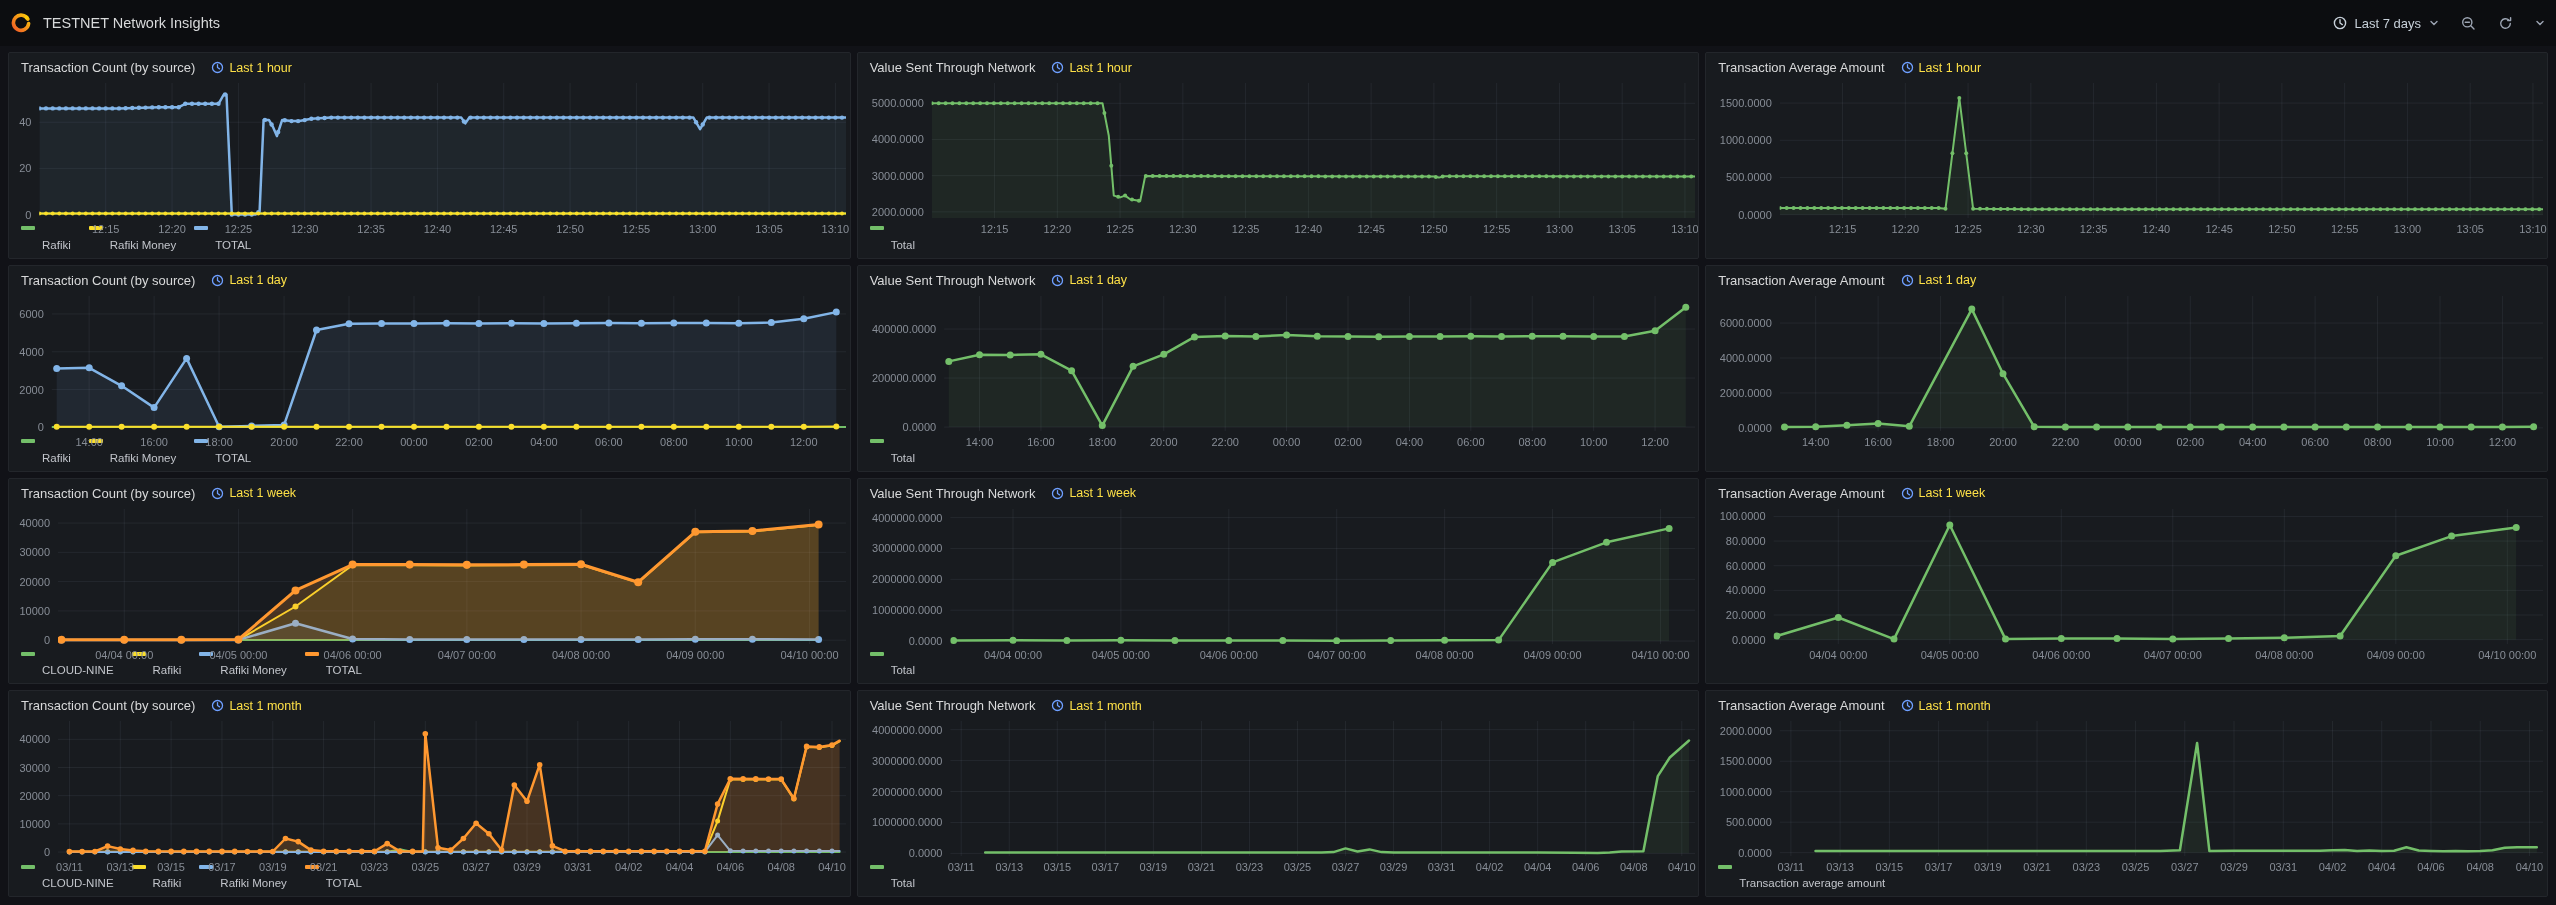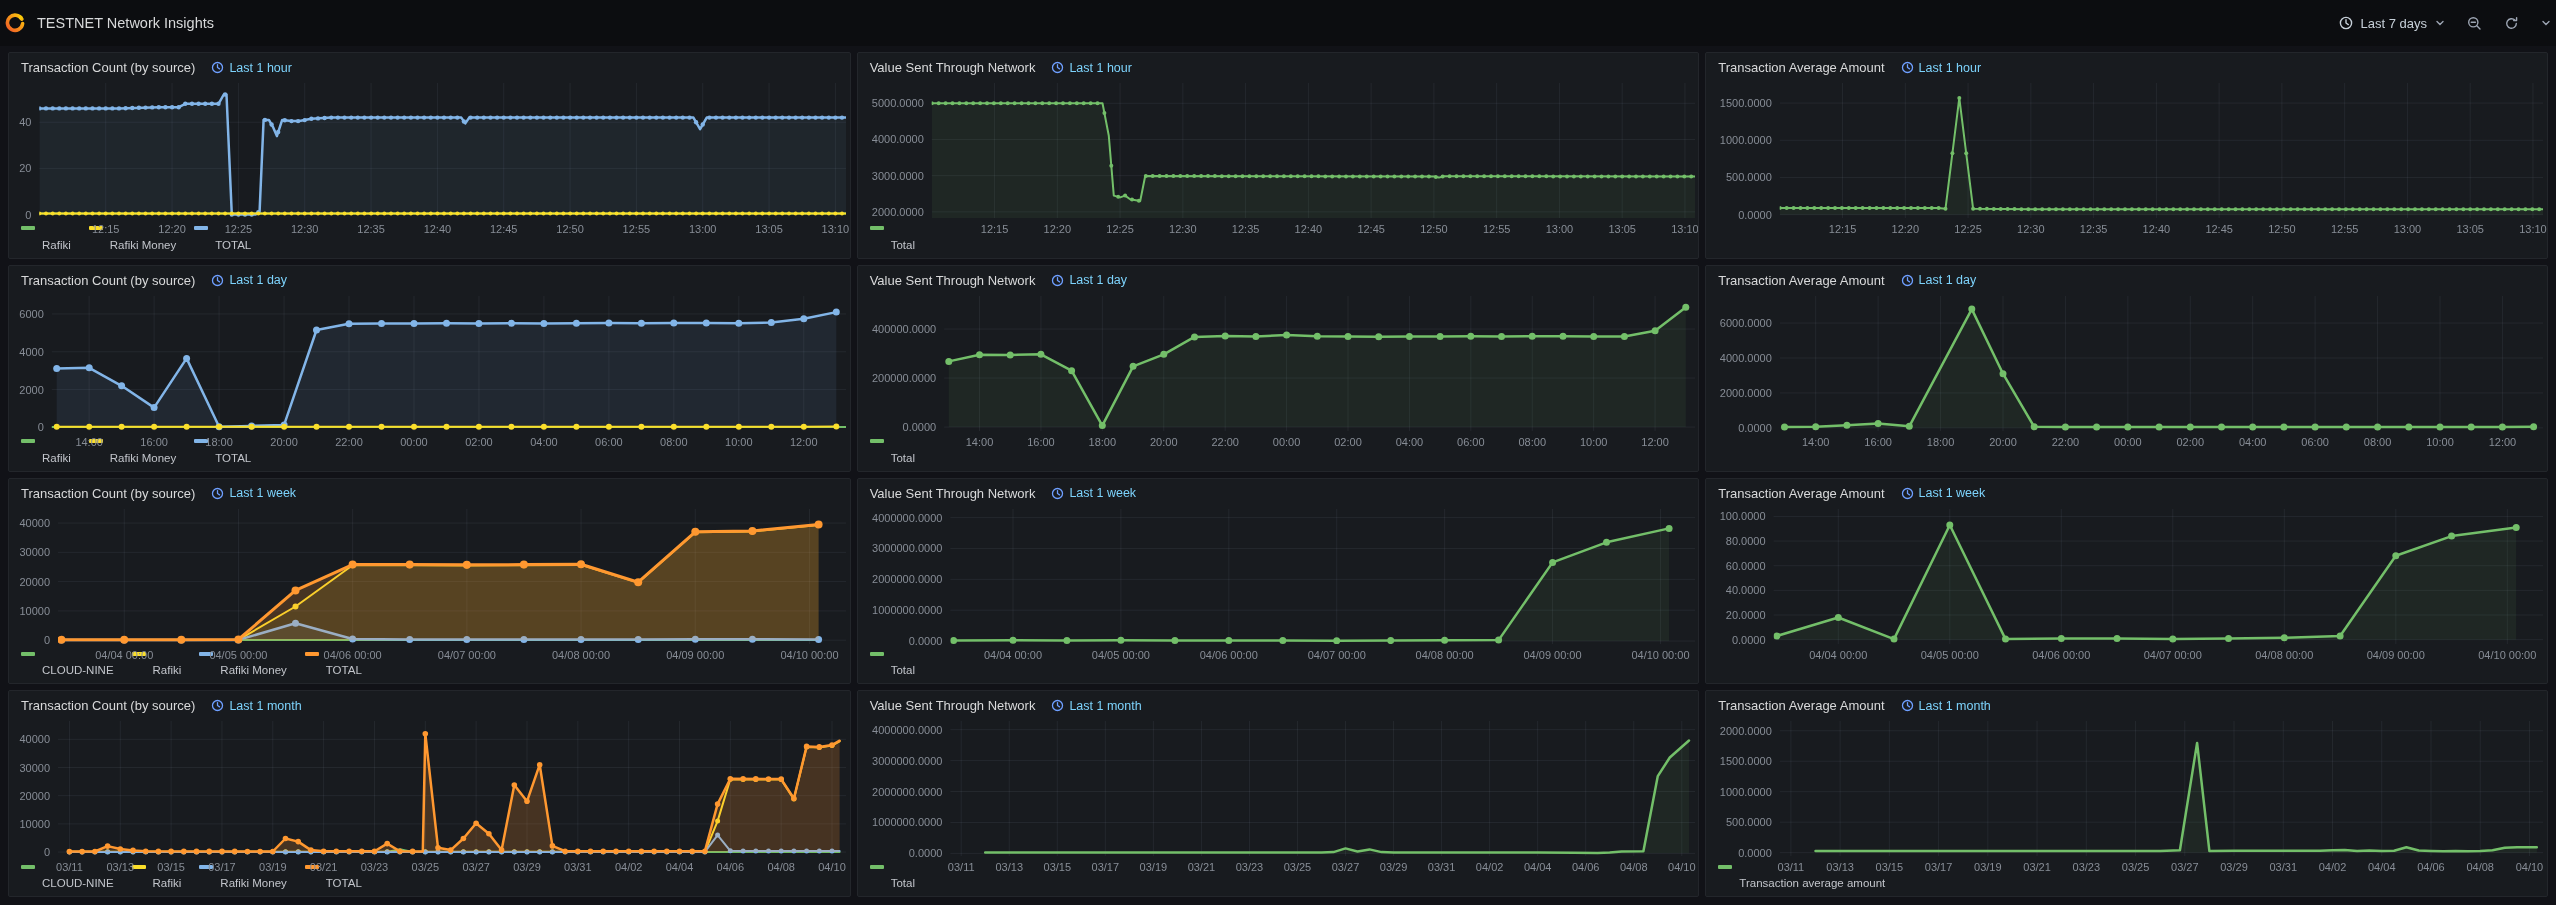--- a/index.html
+++ b/index.html
@@ -1,31 +1,31 @@
 <!DOCTYPE html>
 <html><head>
 <meta charset="utf-8">
 <style>
   html,body{margin:0;padding:0;width:2556px;height:905px;overflow:hidden;background:#111217;
     font-family:"Liberation Sans",sans-serif;}
   .app-header{height:46px;display:flex;align-items:center;justify-content:space-between;
-    padding:0 5px;background:#0c0d10;}
+    padding:0 11px;background:#0c0d10;}
   .h-left{display:flex;align-items:center;gap:12px;}
   .dash-title{color:#d8d9da;font-size:14.5px;font-weight:500;}
   .h-right{display:flex;align-items:center;gap:22px;}
   .hbtn{background:none;border:none;color:#c7d0d9;display:flex;align-items:center;gap:8px;
     font-size:13px;cursor:pointer;padding:0;font-family:inherit;}
   .hicon{color:#9da5b3;display:flex;align-items:center;}
   .grid{display:grid;grid-template-columns:repeat(3,1fr);grid-template-rows:repeat(4,1fr);
     gap:6px;padding:6px 8px 8px;height:845px;}
   .panel{background:#181b1f;border:1px solid #23262b;border-radius:2px;display:flex;
     flex-direction:column;min-width:0;min-height:0;overflow:hidden;}
   .panel-header{display:flex;align-items:center;gap:16px;padding:7px 8px 0 12px;flex:0 0 auto;}
   .panel-title{color:#d8d9da;font-size:13px;font-weight:500;margin:0;}
-  .tr-link{display:flex;align-items:center;gap:5px;color:#7dd3fc;font-size:12.5px;cursor:pointer;}
+  .tr-link{display:flex;align-items:center;gap:5px;color:#fde047;font-size:12.5px;cursor:pointer;}
   .chart{flex:1 1 auto;position:relative;min-height:0;}
   .chart svg{position:absolute;left:0;top:0;}
   .tick{fill:#878d96;font-size:11px;font-family:"Liberation Sans",sans-serif;}
   .legend{display:flex;gap:18px;padding:1px 12px 7px;align-items:center;flex:0 0 auto;flex-wrap:wrap;}
   .legend-item{display:flex;align-items:center;gap:7px;cursor:pointer;}
   .swatch{width:14px;height:4px;border-radius:1px;flex:0 0 auto;}
   .legend-label{color:#c2c5cb;font-size:11.5px;white-space:nowrap;margin-top:33px;}
 </style>
 </head>
 <body>

